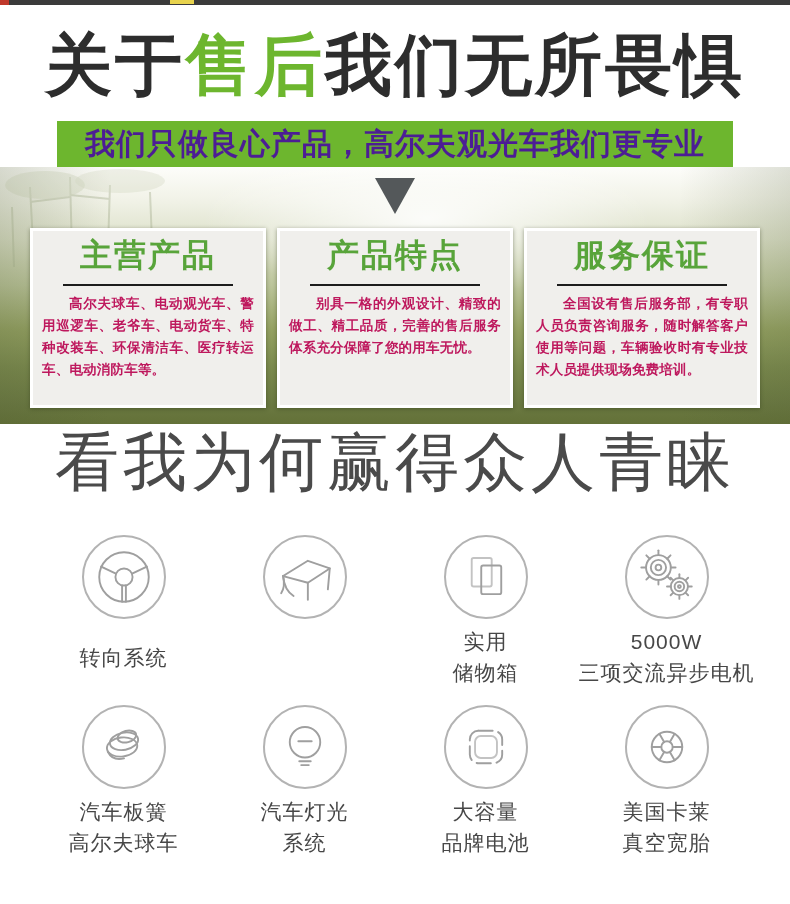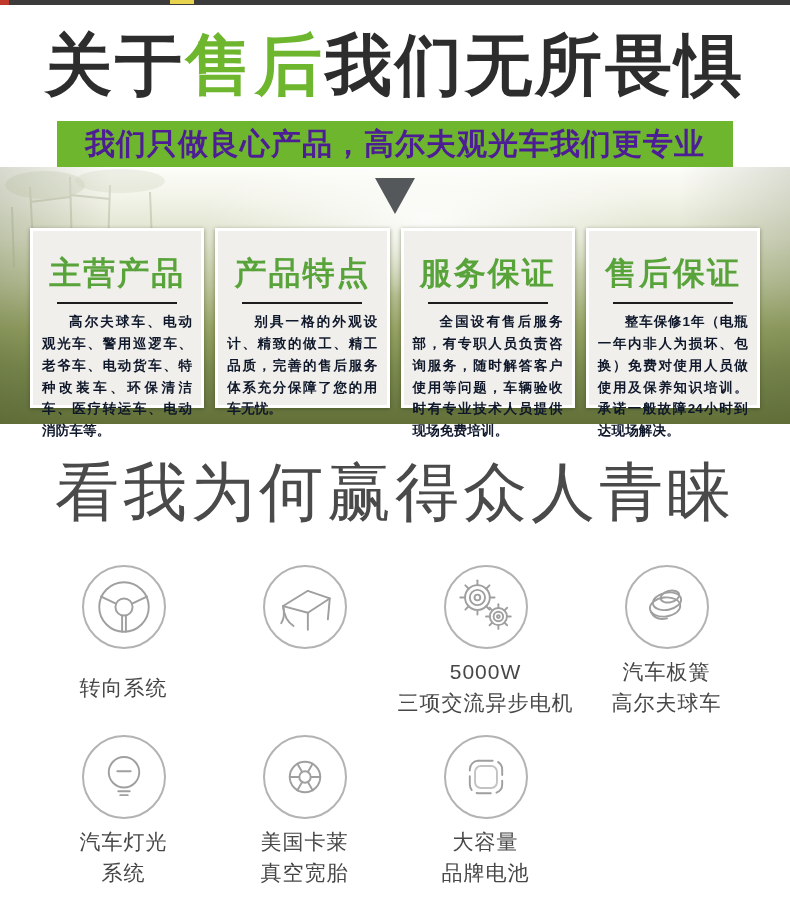--- a/index.html
+++ b/index.html
@@ -28,29 +28,29 @@
        radial-gradient(ellipse 320px 110px at 54% 20%, rgba(255,255,255,0.85), rgba(255,255,255,0) 70%),
        linear-gradient(90deg, rgba(80,92,52,0.22), rgba(80,92,52,0) 14%, rgba(80,92,52,0) 86%, rgba(80,92,52,0.18)),
        linear-gradient(180deg, #fdfdfa 0%, #f1f2e7 13%, #dde1ca 28%, #bcc59b 46%, #95a263 63%, #7b8a4e 78%, #6b7942 92%, #637138 100%);
   }
   .trees { position:absolute; left:0; top:0; opacity:0.45; }
   .triangle { position:absolute; top:11px; left:50%; transform:translateX(-50%);
               width:0; height:0; border-left:20px solid transparent; border-right:20px solid transparent;
               border-top:36px solid #54585a; }
   .cards { position:absolute; left:30px; right:30px; top:61px; display:flex; gap:11px; }
   .card { flex:1 1 0; height:180px; background:#f0efec; border:3px solid #ffffff;
-          box-shadow:0 1px 4px rgba(40,50,20,0.45); padding:18px 9px 0; }
+          box-shadow:0 1px 4px rgba(40,50,20,0.45); padding:0 9px 0; }
   .card-title { text-align:center; font-size:32px; font-weight:900; letter-spacing:2px;
                 color:#58a43a; margin-top:3px; white-space:nowrap; }
   .card-divider { width:80%; height:2px; background:#1c1c1c; margin:6px auto 7px; }
-  .card-body { font-size:13.5px; font-weight:700; color:#0f172a; line-height:1.62;
+  .card-body { font-size:13.5px; font-weight:700; color:#be185d; line-height:1.62;
                text-align:justify; text-indent:2em; letter-spacing:0.2px; }
 
   
-  .section2 { padding-top:30px; background:#fff; }
+  .section2 { background:#fff; }
   .heading2 { text-align:center; font-size:64px; font-weight:400; letter-spacing:4px;
               color:#4a4a4a; line-height:1.2; white-space:nowrap; }
   .features { width:724px; margin:34px auto 0; display:grid;
               grid-template-columns:repeat(4,1fr); row-gap:16px; }
   .feature { text-align:center; }
   .badge { width:84px; height:84px; border:2px solid #b3b3b3; border-radius:50%;
            margin:0 auto; display:flex; align-items:center; justify-content:center; }
   .badge svg { display:block; }
   .flabel { margin-top:8px; height:62px; display:flex; flex-direction:column;
             align-items:center; justify-content:center; font-size:21px; color:#474747;
@@ -99,25 +99,20 @@
       <div class="card">
         <div class="card-title">产品特点</div>
         <div class="card-divider"></div>
         <div class="card-body">别具一格的外观设计、精致的做工、精工品质，完善的售后服务体系充分保障了您的用车无忧。</div>
       </div>
       <div class="card">
         <div class="card-title">服务保证</div>
         <div class="card-divider"></div>
         <div class="card-body">全国设有售后服务部，有专职人员负责咨询服务，随时解答客户使用等问题，车辆验收时有专业技术人员提供现场免费培训。</div>
       </div>
-      <div class="card">
-        <div class="card-title">售后保证</div>
-        <div class="card-divider"></div>
-        <div class="card-body">整车保修1年（电瓶一年内非人为损坏、包换）免费对使用人员做使用及保养知识培训。承诺一般故障24小时到达现场解决。</div>
-      </div>
     </div>
   </div>
 
   <div class="section2">
     <h2 class="heading2">看我为何赢得众人青睐</h2>
 
     <div class="features">
 
       <div class="feature">
         <div class="badge">
@@ -144,20 +139,32 @@
               <polyline points="19,41 45,25 68,33 45,48 19,41"></polyline>
               <line x1="68" y1="33" x2="66" y2="55"></line>
               <line x1="45" y1="48" x2="45" y2="66"></line>
               <path d="M19,41 C20,52 24,58 30,62"></path>
               <path d="M19,41 C21,50 19,56 17,59"></path>
             </g>
           </svg>
         </div>
       </div>
 
+      <div class="feature">
+        <div class="badge">
+          <svg width="84" height="84" viewBox="0 0 84 84">
+            <rect class="icon-stroke icon-light" x="27" y="22" width="21" height="30" rx="2"></rect>
+            <rect class="icon-stroke" x="37" y="30" width="21" height="30" rx="2" stroke-width="2.5"></rect>
+          </svg>
+        </div>
+        <div class="flabel">
+          <span>实用</span>
+          <span>储物箱</span>
+        </div>
+      </div>
 
       <div class="feature">
         <div class="badge">
           <svg width="84" height="84" viewBox="0 0 84 84">
             <g class="icon-stroke" stroke-width="4">
               <line x1="46" y1="32" x2="51" y2="32"></line>
                 <line x1="42.2" y1="41.2" x2="45.7" y2="44.7"></line>
               <line x1="33" y1="45" x2="33" y2="50"></line>
                 <line x1="23.8" y1="41.2" x2="20.3" y2="44.7"></line>
               <line x1="20" y1="32" x2="15" y2="32"></line>
@@ -223,47 +230,47 @@
         </div>
         <div class="flabel">
           <span>汽车灯光</span>
           <span>系统</span>
         </div>
       </div>
 
       <div class="feature">
         <div class="badge">
           <svg width="84" height="84" viewBox="0 0 84 84">
+            <rect class="icon-stroke" x="25" y="25" width="34" height="34" rx="9" stroke-width="2.5" stroke-dasharray="15 6"></rect>
+            <rect class="icon-stroke icon-light" x="30.5" y="30.5" width="23" height="23" rx="6"></rect>
+          </svg>
+        </div>
+        <div class="flabel">
+          <span>大容量</span>
+          <span>品牌电池</span>
+        </div>
+      </div>
+
+      <div class="feature">
+        <div class="badge">
+          <svg width="84" height="84" viewBox="0 0 84 84">
             <g class="icon-stroke">
               <circle cx="42" cy="42" r="16"></circle>
               <circle cx="42" cy="42" r="6"></circle>
               <line x1="48" y1="42" x2="58" y2="42"></line>
               <line x1="45" y1="47.2" x2="50" y2="55.9"></line>
               <line x1="39" y1="47.2" x2="34" y2="55.9"></line>
               <line x1="36" y1="42" x2="26" y2="42"></line>
               <line x1="39" y1="36.8" x2="34" y2="28.1"></line>
               <line x1="45" y1="36.8" x2="50" y2="28.1"></line>
             </g>
           </svg>
         </div>
         <div class="flabel">
           <span>美国卡莱</span>
           <span>真空宽胎</span>
         </div>
       </div>
 
-      <div class="feature">
-        <div class="badge">
-          <svg width="84" height="84" viewBox="0 0 84 84">
-            <rect class="icon-stroke" x="25" y="25" width="34" height="34" rx="9" stroke-width="2.5" stroke-dasharray="15 6"></rect>
-            <rect class="icon-stroke icon-light" x="30.5" y="30.5" width="23" height="23" rx="6"></rect>
-          </svg>
-        </div>
-        <div class="flabel">
-          <span>大容量</span>
-          <span>品牌电池</span>
-        </div>
-      </div>
-
     </div>
   </div>
 
 </div>
 
 </body></html>

